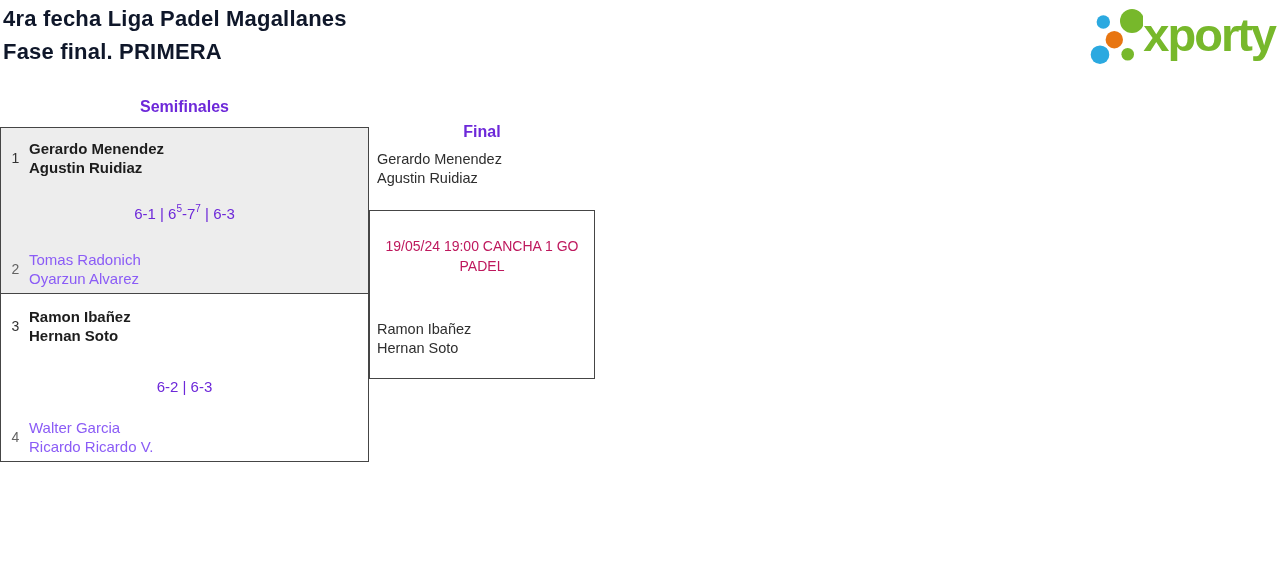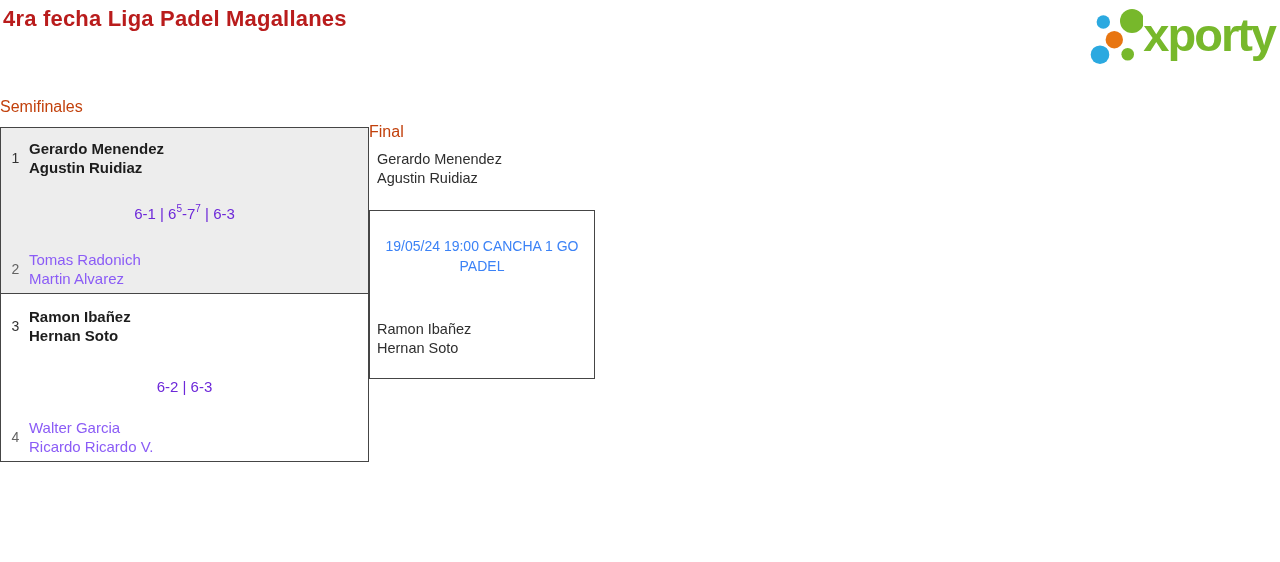--- a/index.html
+++ b/index.html
@@ -9,36 +9,36 @@
     font-family: "Liberation Sans", sans-serif;
     position: relative; overflow: hidden;
     color: #1f1f1f;
   }
   .stage { position: absolute; left: 0; top: 0; width: 1280px; height: 562px; }
 
   
   .page-title {
     position: absolute; left: 3px; top: 2px;
     font-size: 22px; font-weight: 700; line-height: 33px;
-    color: #b91c1c; letter-spacing: 0.2px;
+    color: #0f172a; letter-spacing: 0.2px;
   }
   .logo {
     position: absolute; top: 2px; right: 5px;
     display: flex; align-items: center; gap: 0;
     cursor: pointer;
   }
   .logo-text {
     font-size: 47px; font-weight: 700; letter-spacing: -2px;
     color: #77b82b; line-height: 64px;
   }
 
   
   .round-header {
-    position: absolute; top: 98px; 
-    font-size: 16px; font-weight: 400; color: #c2410c;
+    position: absolute; top: 98px; text-align: center;
+    font-size: 16px; font-weight: 700; color: #6d28d9;
   }
   .round-header.semis { left: 0; width: 369px; }
   .round-header.final { left: 369px; width: 226px; margin-top: 25px; }
 
   
   .match-box {
     position: absolute; border: 1px solid #454545; background: #ffffff;
     cursor: pointer;
   }
   .match-box.shaded { background: #ededed; }
@@ -68,34 +68,35 @@
   }
   .score sup { font-size: 10px; position: relative; top: -1px; }
 
   
   .final-top-team {
     position: absolute; left: 377px; top: 150px;
     font-size: 14.5px; line-height: 19px; color: #2e2e2e;
   }
   .schedule {
     position: absolute; left: 7px; right: 7px; top: 26px;
-    text-align: center; font-size: 14px; line-height: 19.5px; color: #3b82f6;
+    text-align: center; font-size: 14px; line-height: 19.5px; color: #be185d;
   }
   .final-bottom-team {
     position: absolute; left: 7px; top: 109px;
     font-size: 14.5px; line-height: 19px; color: #2e2e2e;
   }
 </style>
 </head>
 <body>
 
 <div class="stage">
 
   <div class="page-title">
     <div>4ra fecha Liga Padel Magallanes</div>
+    <div>Fase final. PRIMERA</div>
   </div>
 
   <div class="logo">
     <svg width="62" height="66" viewBox="0 0 62 66">
       <circle cx="22.3" cy="20" r="6.7" fill="#2ba9e0"></circle>
       <circle cx="51" cy="19" r="12" fill="#77b82b"></circle>
       <circle cx="33.3" cy="37.7" r="8.7" fill="#e87511"></circle>
       <circle cx="19" cy="52.7" r="9.3" fill="#2ba9e0"></circle>
       <circle cx="46.7" cy="52.3" r="6.3" fill="#77b82b"></circle>
     </svg>
@@ -111,21 +112,21 @@
       <span class="team">
         <div>Gerardo Menendez</div>
         <div>Agustin Ruidiaz</div>
       </span>
     </div>
     <div class="score">6-1 | 6<sup>5</sup>-7<sup>7</sup> | 6-3</div>
     <div class="slot bottom loser">
       <span class="seed">2</span>
       <span class="team">
         <div>Tomas Radonich</div>
-        <div>Martin Alvarez</div>
+        <div>Oyarzun Alvarez</div>
       </span>
     </div>
   </div>
 
   <div class="match-box" id="sf2">
     <div class="slot top winner" style="top:13px">
       <span class="seed">3</span>
       <span class="team">
         <div>Ramon Ibañez</div>
         <div>Hernan Soto</div>

